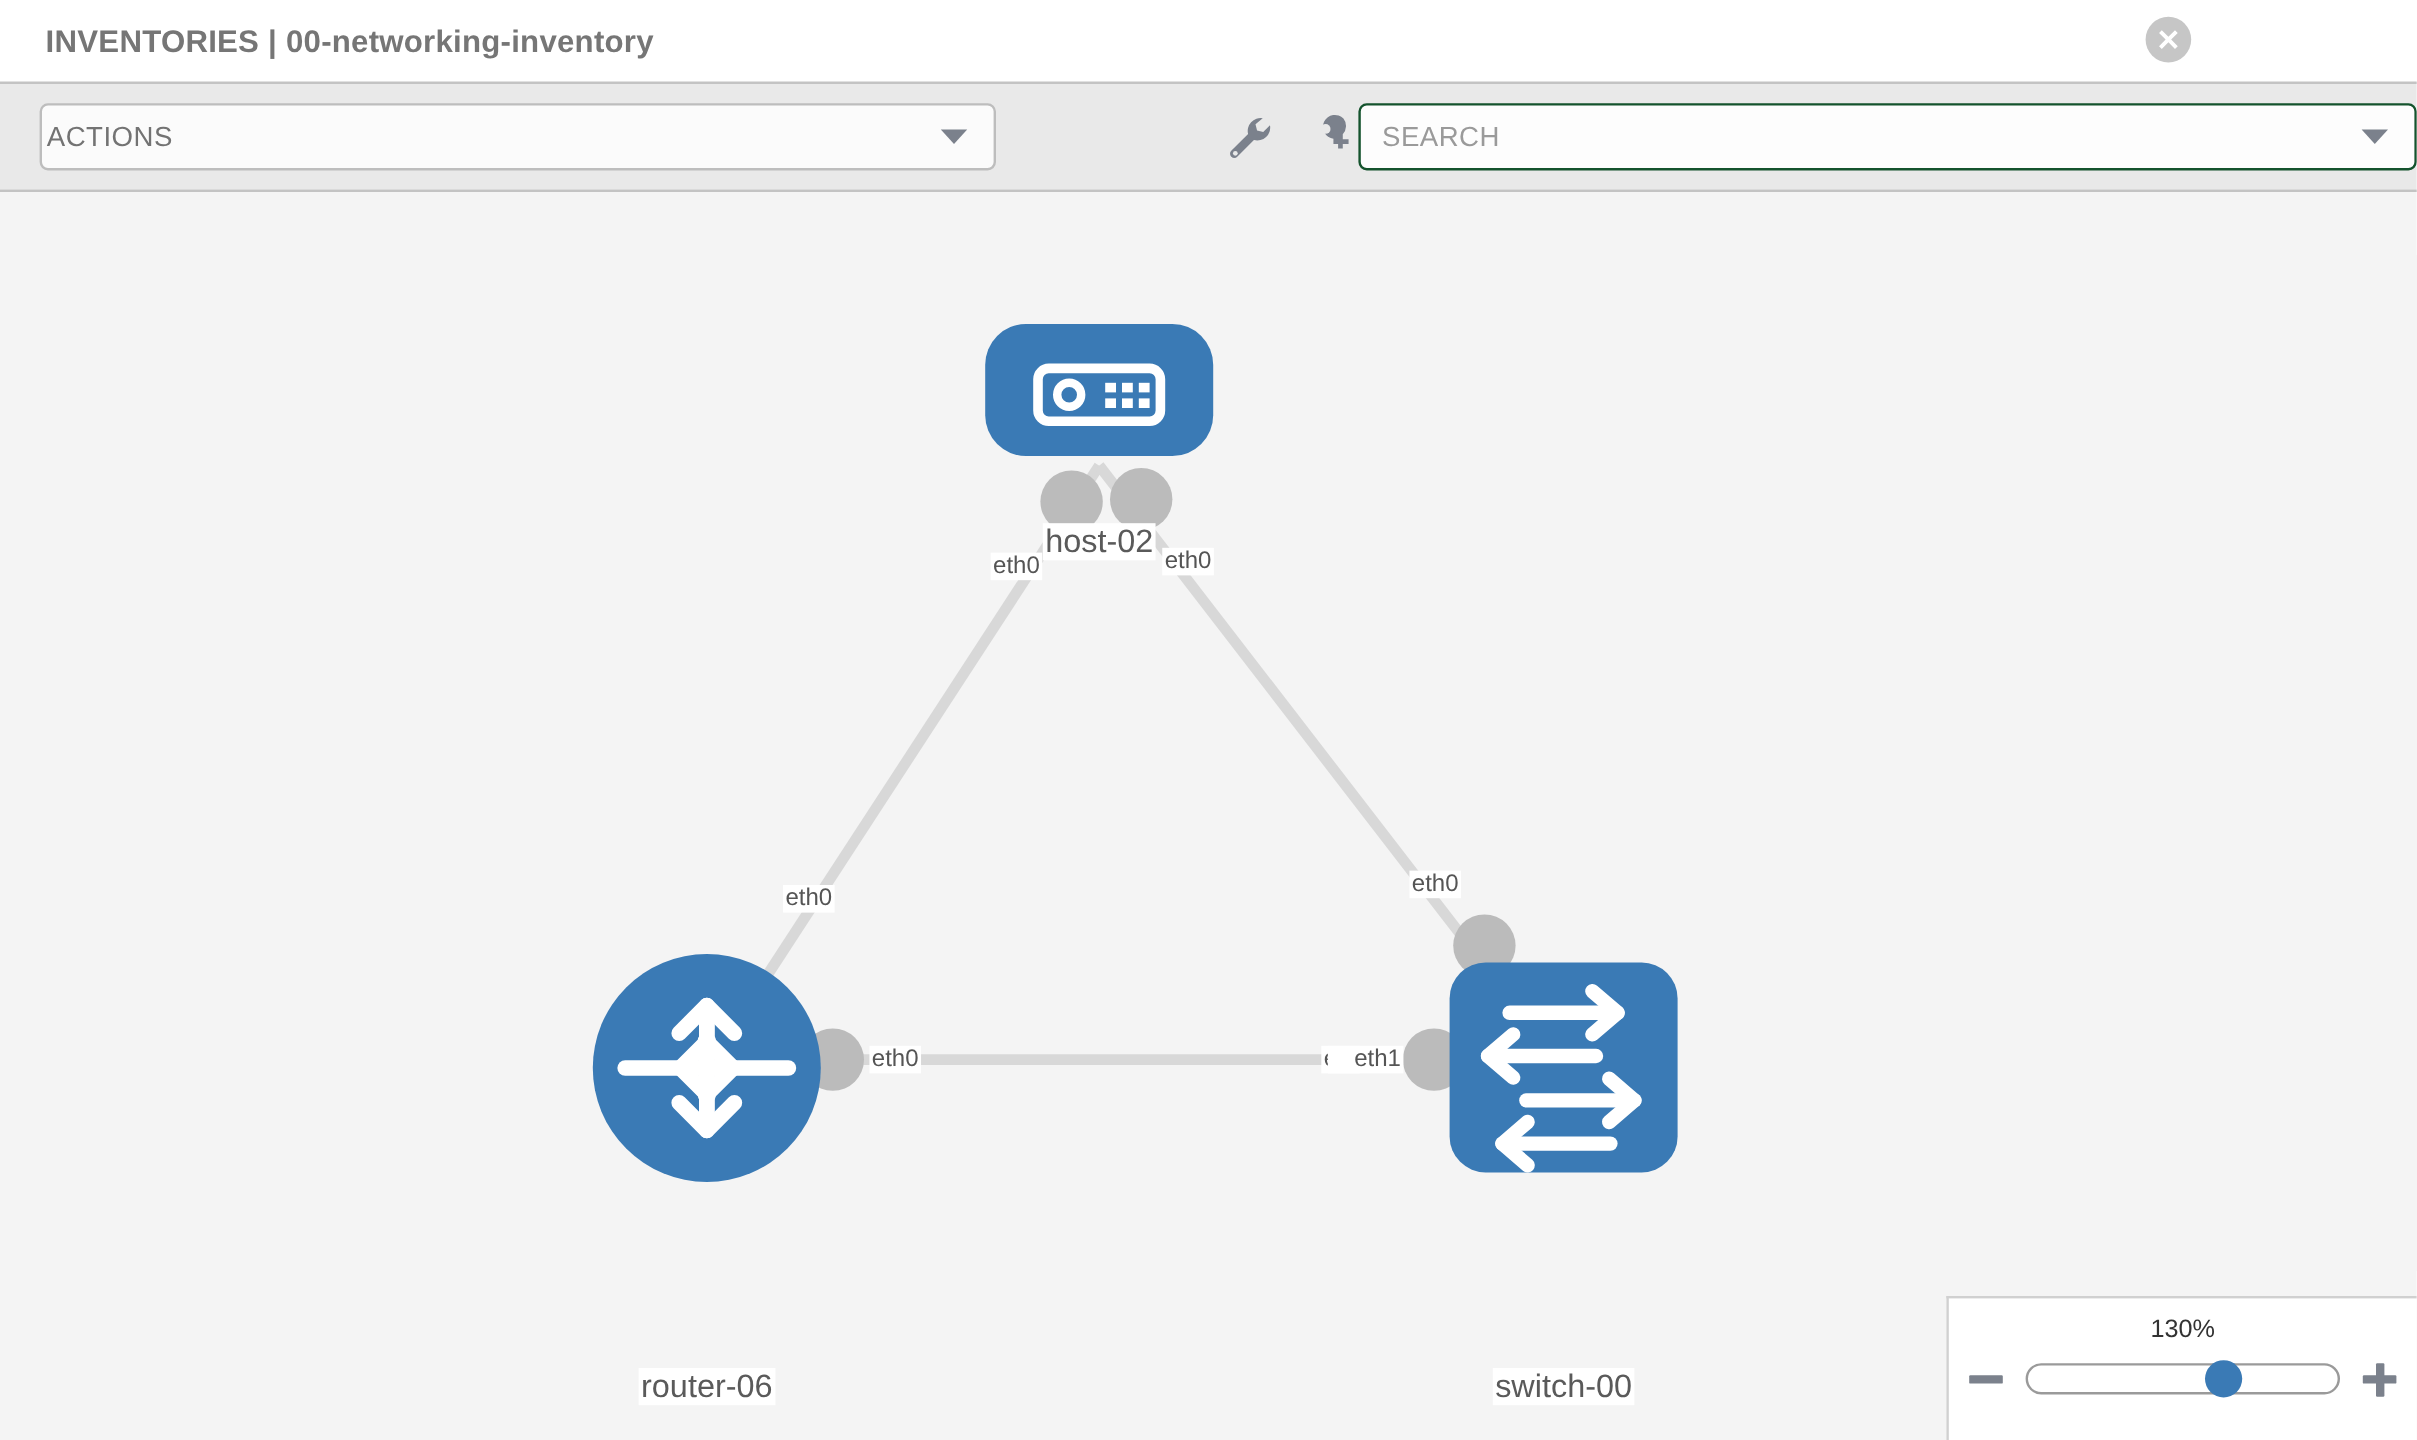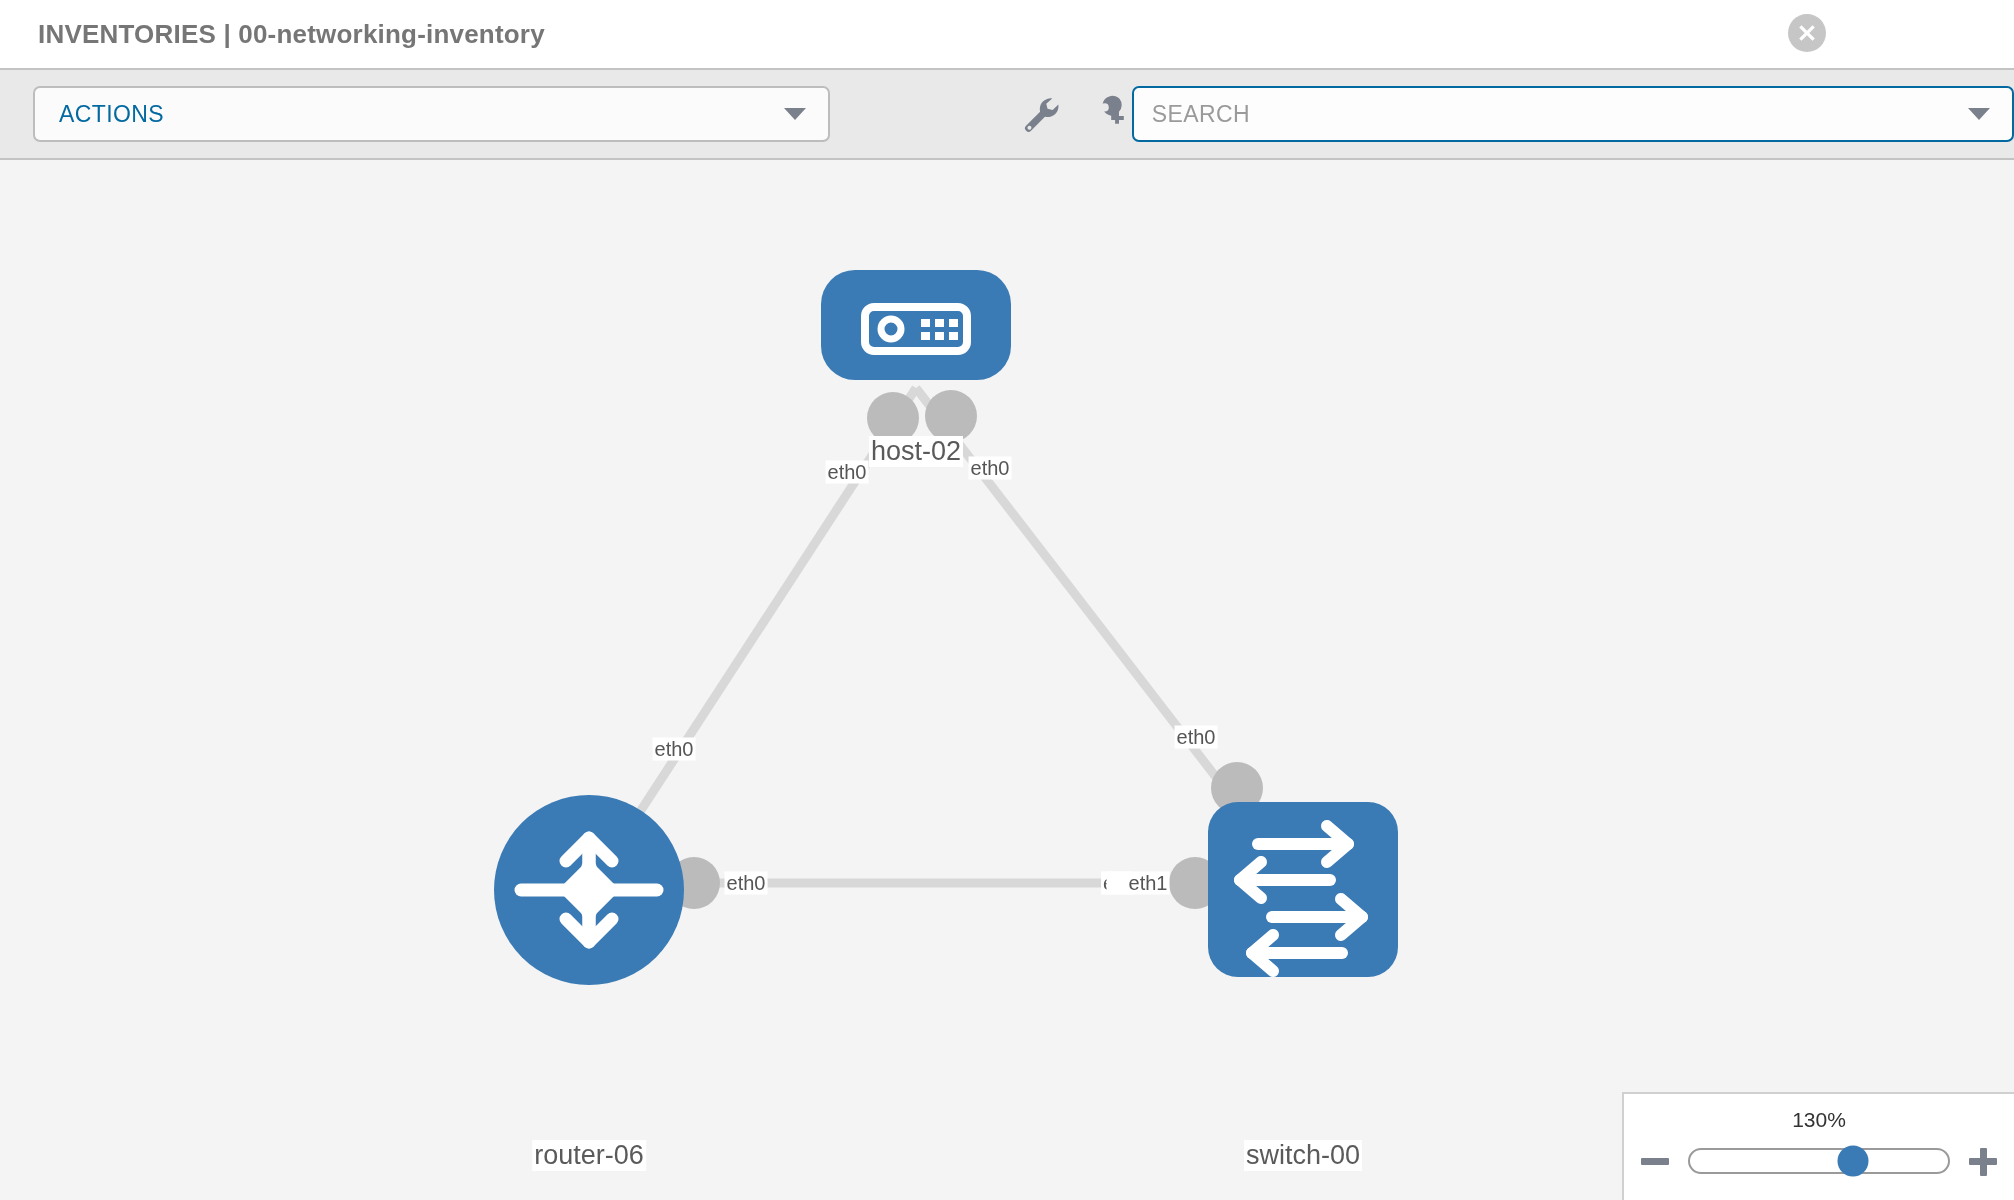--- a/index.html
+++ b/index.html
@@ -44,40 +44,40 @@
     margin-left: 33px;
     width: 800px; height: 56px;
     background: #fbfbfb;
     border: 2px solid #bdbdbd;
     border-radius: 7px;
     display: flex; align-items: center;
     position: relative;
     cursor: pointer;
   }
   .select-label {
-    margin-left: 24px;
-    font-size: 23px; color: #0369a1; letter-spacing: .4px;
+    margin-left: 4px;
+    font-size: 23px; color: #737373; letter-spacing: .4px;
   }
   .caret {
     position: absolute; right: 22px; top: 50%;
     transform: translateY(-50%);
     width: 0; height: 0;
     border-left: 11px solid transparent;
     border-right: 11px solid transparent;
     border-top: 12px solid #7b818c;
   }
   .tool-icons {
     display: flex; align-items: center; gap: 28px;
     margin-left: 190px;
   }
   .tool-icon { width: 42px; height: 42px; cursor: pointer; display:block; }
   .search-box {
     width: 886px; height: 56px;
     background: #fdfdfd;
-    border: 2px solid #0369a1;
+    border: 2px solid #14532d;
     border-radius: 7px;
     display: flex; align-items: center;
     position: relative;
     cursor: text;
   }
   .search-label {
     margin-left: 18px;
     font-size: 23px; color: #9a9a9a; letter-spacing: .4px;
   }
 
@@ -105,21 +105,21 @@
     font-size: 20px; color: #555555;
     background: #ffffff;
     white-space: nowrap;
     transform: translate(-50%, -50%);
     padding: 0 2px;
   }
 
   
   .zoom-panel {
     position: absolute; right: 0; bottom: 0;
-    width: 392px; height: 108px;
+    width: 392px; height: 120px;
     background: #ffffff;
     border-top: 2px solid #d0d0d0;
     border-left: 2px solid #d0d0d0;
   }
   .zoom-value {
     position: absolute; left: 0; right: 0; top: 14px;
     text-align: center;
     font-size: 21px; color: #333333;
   }
   .zoom-row {

